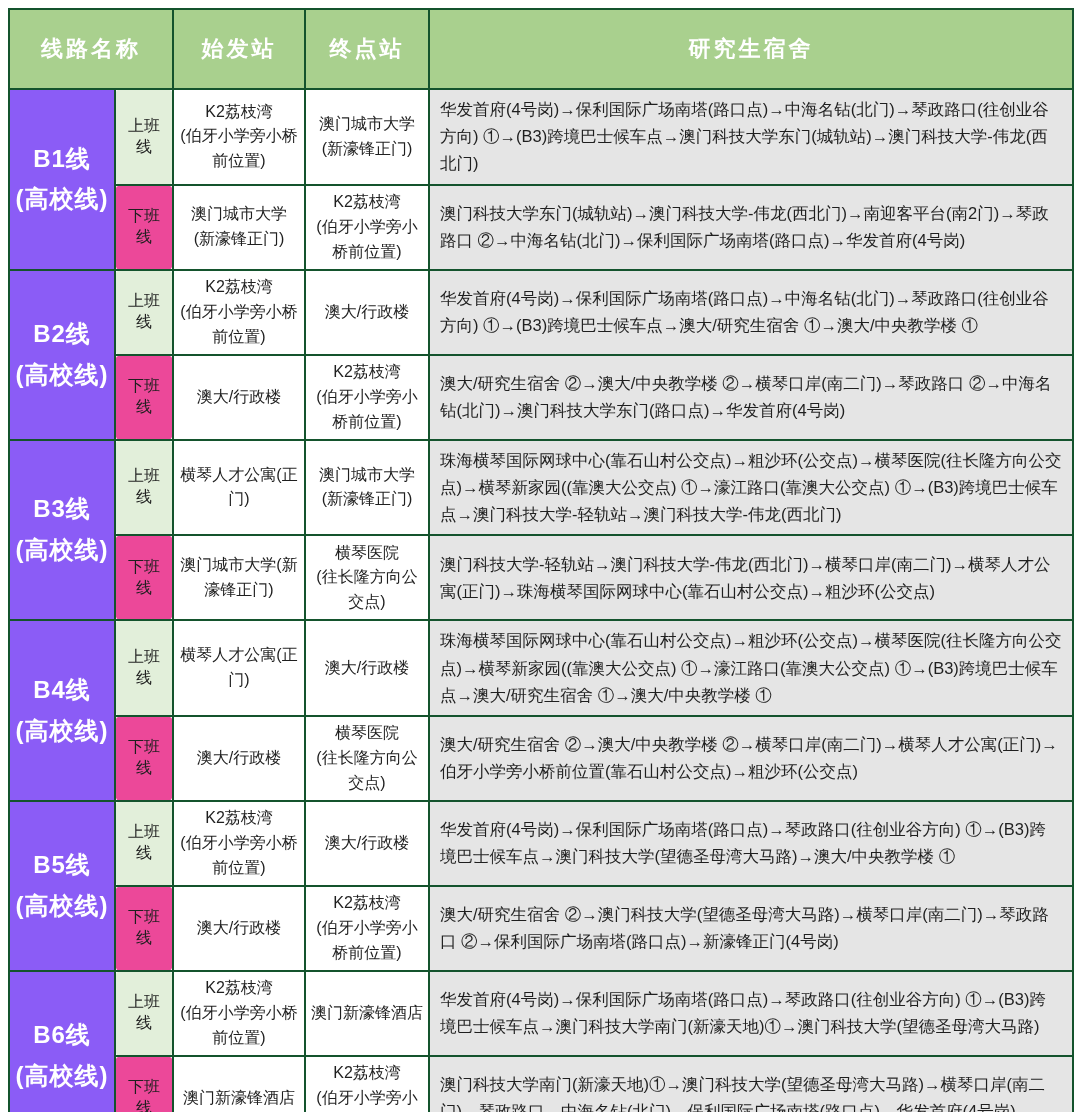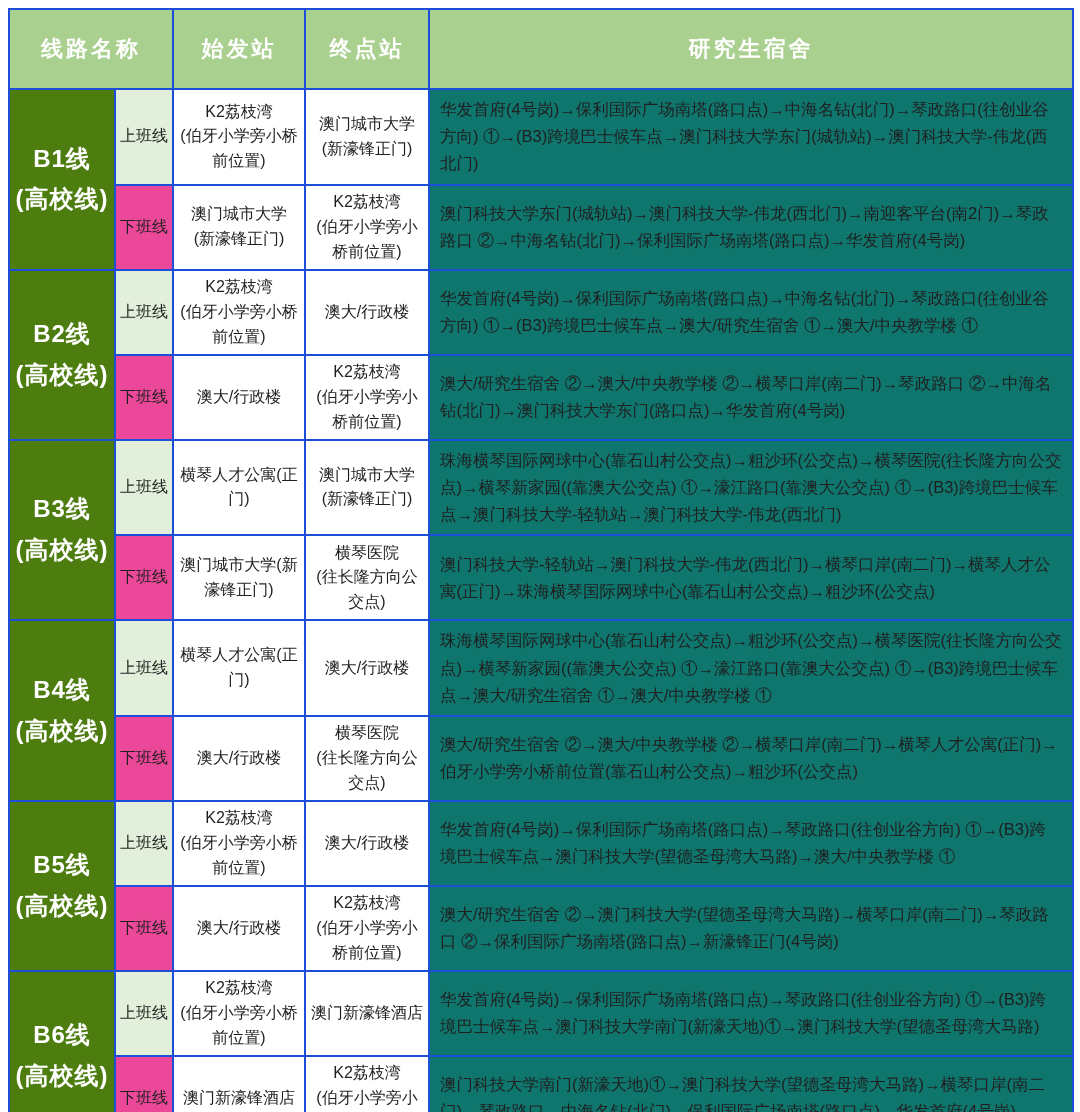--- a/index.html
+++ b/index.html
@@ -8,59 +8,60 @@
     font-family:"Liberation Sans",sans-serif;
     color:#1f1f1f;
     -webkit-font-smoothing:antialiased;
   }
   .wrap{padding:8px;}
   table.route-table{
     border-collapse:collapse;
     width:1064px;
     table-layout:fixed;
   }
-  td,th{border:2px solid #1d4ed8;box-sizing:border-box;vertical-align:middle;}
+  td,th{border:2px solid #14532d;box-sizing:border-box;vertical-align:middle;}
   thead th{
     background:#a9d08e;
     color:#ffffff;
     font-weight:bold;
     font-size:22px;
     letter-spacing:3px;
     height:80px;
     text-align:center;
   }
   td.route-cell{
-    background:#4d7c0f;
+    background:#8b5cf6;
     color:#ffffff;
     font-weight:bold;
     font-size:24px;
     text-align:center;
     line-height:1.7;
     letter-spacing:1px;
     padding:0 2px;
   }
   td.dir{
     font-size:16px;
     text-align:center;
     font-weight:500;
-    padding:0 2px;
+    padding:0 10px;
+    border-radius:6px;
   }
   td.dir.am{background:#e2efda;}
   td.dir.pm{background:#ec4899;}
   td.station{
     background:#ffffff;
     font-size:16px;
     font-weight:500;
     text-align:center;
     white-space:pre-line;
     line-height:1.55;
     padding:4px 5px;
   }
   td.via{
-    background:#0f766e;
+    background:#e5e5e5;
     font-size:16.5px;
     font-weight:500;
     text-align:left;
     line-height:1.65;
     padding:6px 10px 6px 10px;
   }
   tbody tr{height:85px;}
 </style>
 </head>
 <body>

